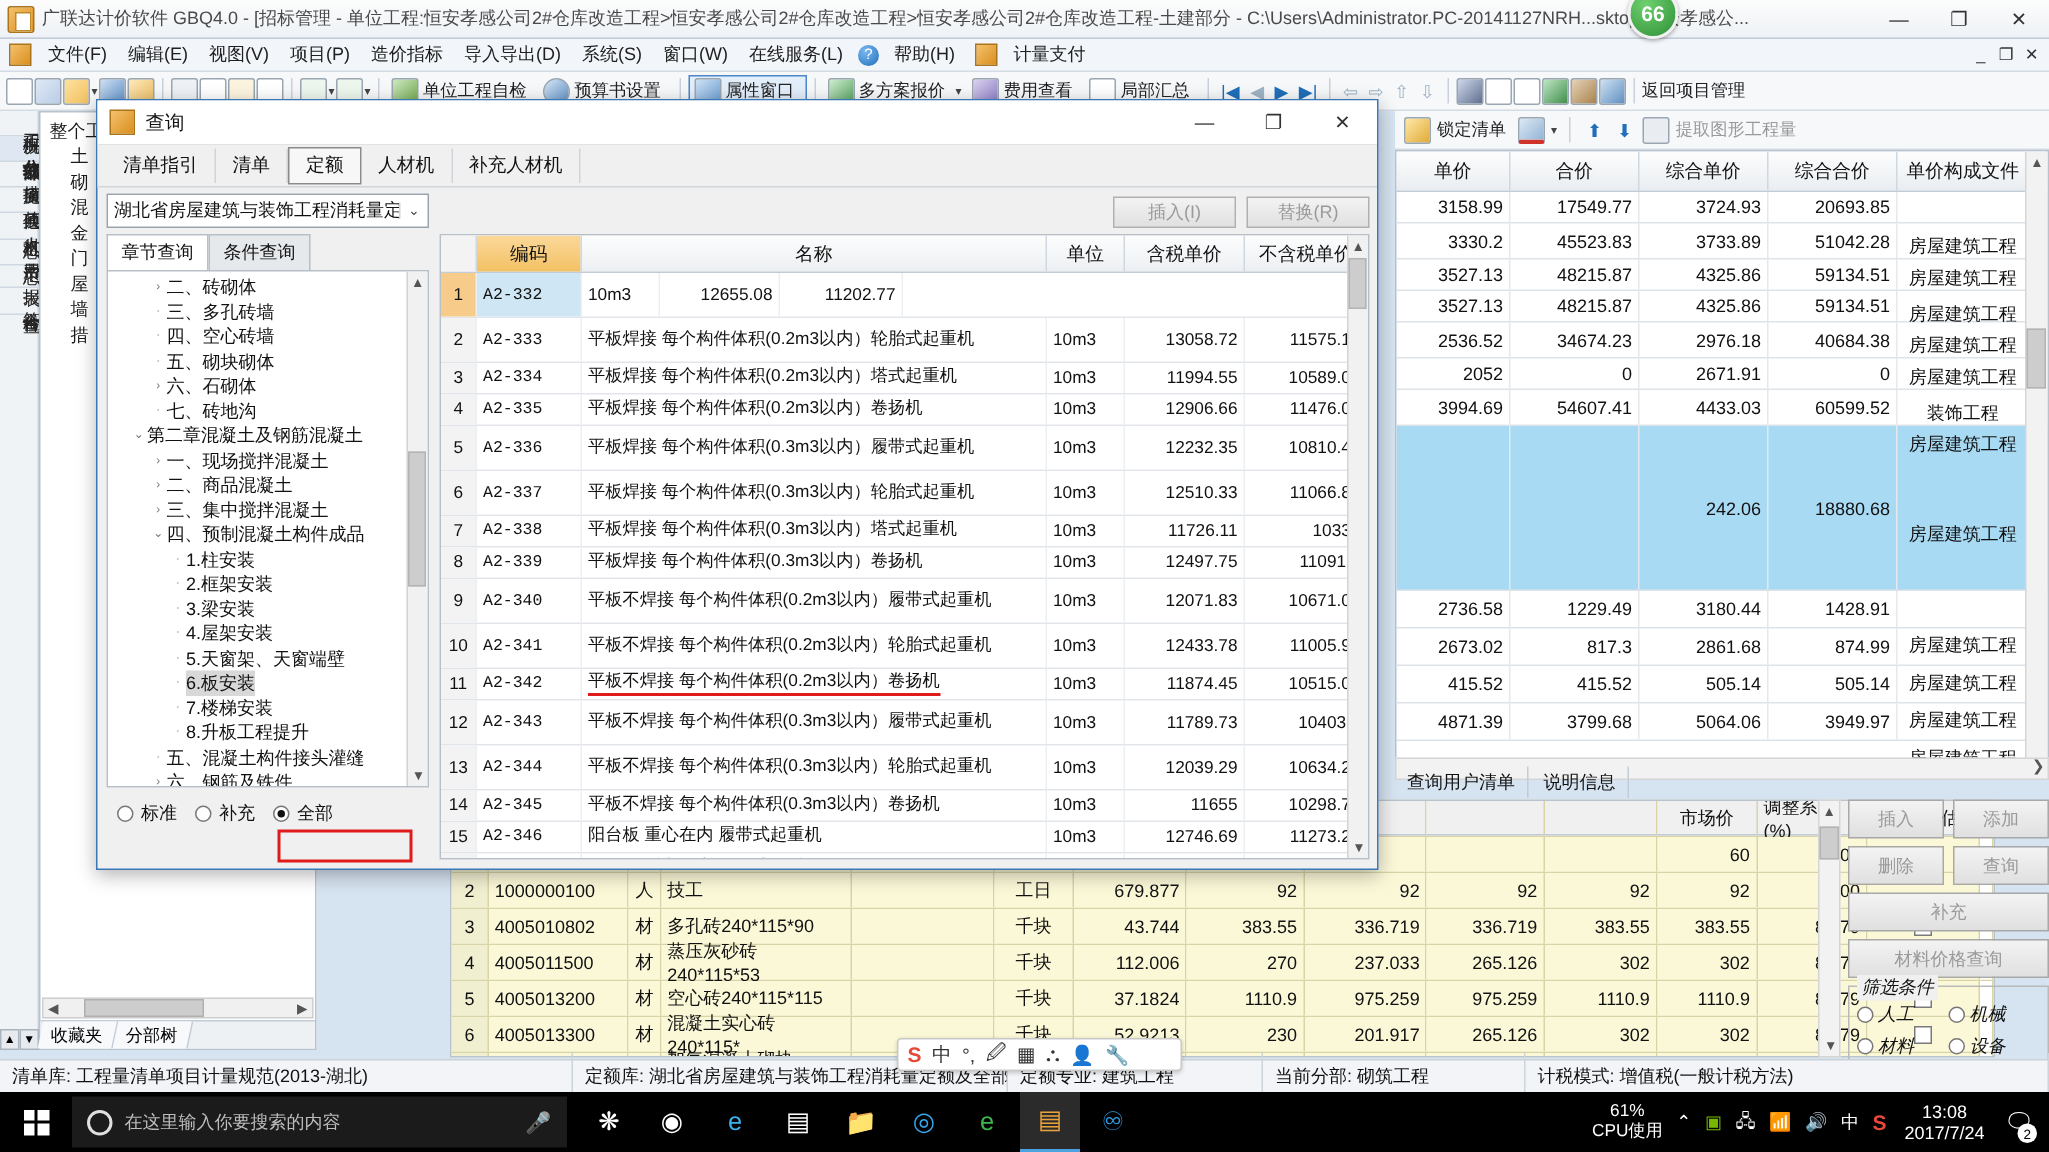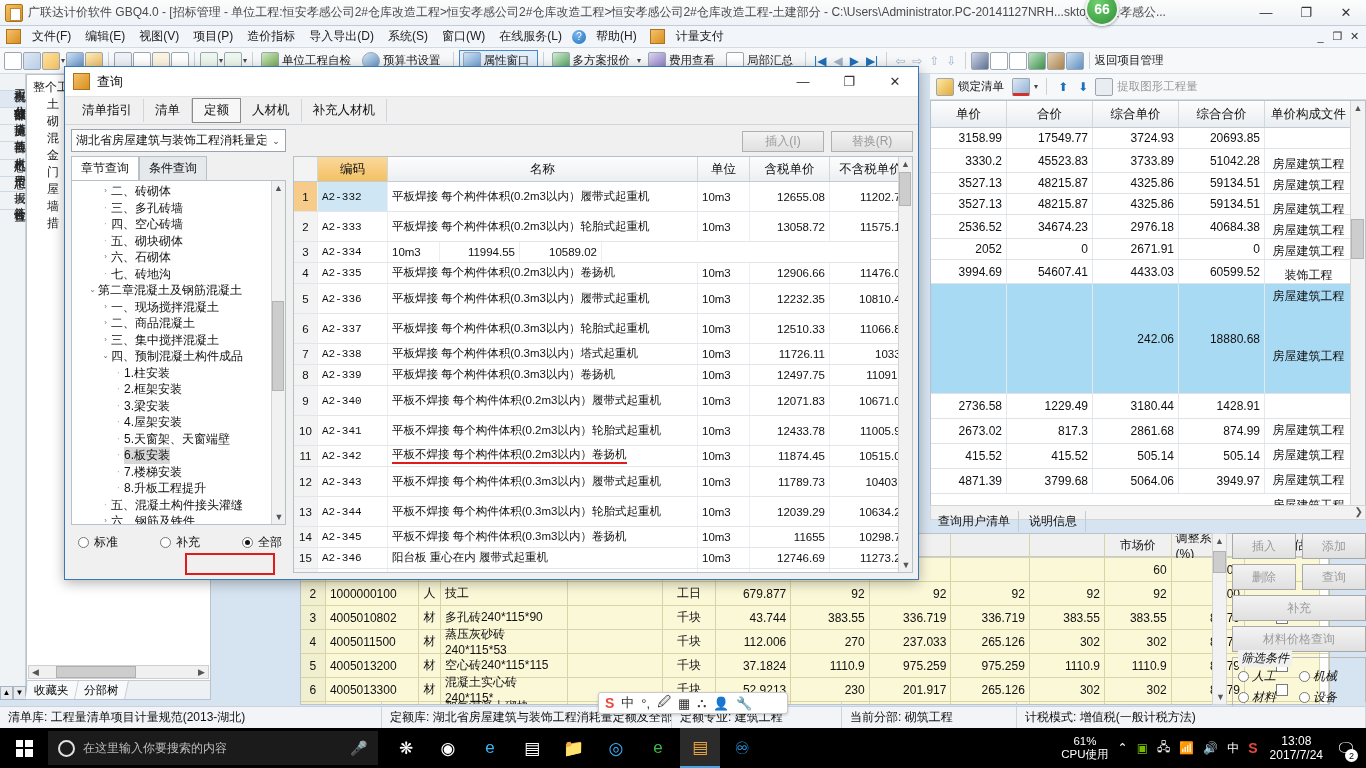--- a/index.html
+++ b/index.html
@@ -235,21 +235,21 @@
   .tnode{display:flex;align-items:center;white-space:nowrap;height:16.5px;}
   .tind{display:inline-block;}
   .tcaret{width:11px;text-align:center;font-size:8px;color:#777;flex:none;}
   .tdash{width:11px;text-align:center;color:#b0b0b0;font-size:10px;flex:none;}
   .tlabel{overflow:hidden;}
   .tnode.highlight .tlabel{background:#d8d8d8;}
   .tree-vscroll{position:absolute;right:0;top:0;width:14px;height:343px;background:#f1f1f1;border-left:1px solid #d3d3d3;}
   .tree-vscroll .ar{height:14px;text-align:center;font-size:9px;color:#555;line-height:14px;}
   .tree-vscroll .thumb{position:absolute;top:120px;width:12px;height:90px;background:#cdcdcd;border:1px solid #b3b3b3;}
   .redbox{position:absolute;left:114px;top:424px;width:90px;height:22px;border:2px solid #e01b1b;z-index:5;}
-  .radio-row{display:flex;align-items:center;gap:42px;margin-top:9px;padding-left:7px;}
+  .radio-row{display:flex;align-items:center;gap:12px;margin-top:9px;padding-left:7px;}
   .radio-row label{display:flex;align-items:center;gap:5px;font-size:12px;color:#111;}
   .radio-row .radio.on{position:relative;}
   .radio-row .radio.on::after{content:"";position:absolute;left:2px;top:2px;width:5px;height:5px;border-radius:50%;background:#111;}
 
   .dlg-right{position:absolute;left:228px;top:62px;width:620px;height:445px;}
   .dlg-actionbar{display:flex;justify-content:flex-end;gap:7px;height:24px;align-items:center;}
   .dlg-abtn{
     width:82px;height:21px;background:linear-gradient(to bottom,#f3f3f3,#e0e0e0);border:1px solid #b0b0b0;
     color:#9a9a9a;font-size:12px;text-align:center;line-height:19px;
   }
@@ -967,40 +967,40 @@
           <div class="h-code hcode">编码</div>
           <div class="h-name">名称</div>
           <div class="h-unit">单位</div>
           <div class="h-p1">含税单价</div>
           <div class="h-p2">不含税单价</div>
         </div>
         <div id="dg-body">
             <div class="dg-row r1" style="height: 30px;">
               <div class="h-idx">1</div>
               <div class="h-code" style="font-family: &quot;Liberation Mono&quot;, &quot;DejaVu Sans Mono&quot;, monospace; font-size: 11px;">A2-332</div>
-              <div class="h-name">
-                <span style="display: block; line-height: 13.5px;">平板焊接 每个构件体积(0.2m3以内）履带式起重机</span>
-              </div>
               <div class="h-unit">10m3</div>
               <div class="h-p1">12655.08</div>
               <div class="h-p2">11202.77</div>
             </div>
             <div class="dg-row" style="height: 30px;">
               <div class="h-idx">2</div>
               <div class="h-code" style="font-family: &quot;Liberation Mono&quot;, &quot;DejaVu Sans Mono&quot;, monospace; font-size: 11px;">A2-333</div>
               <div class="h-name">
                 <span style="display: block; line-height: 13.5px;">平板焊接 每个构件体积(0.2m3以内）轮胎式起重机</span>
               </div>
               <div class="h-unit">10m3</div>
               <div class="h-p1">13058.72</div>
               <div class="h-p2">11575.15</div>
             </div>
             <div class="dg-row" style="height: 21px;">
               <div class="h-idx">3</div>
               <div class="h-code" style="font-family: &quot;Liberation Mono&quot;, &quot;DejaVu Sans Mono&quot;, monospace; font-size: 11px;">A2-334</div>
+              <div class="h-name">
+                <span style="display: block; line-height: 13.5px;">平板焊接 每个构件体积(0.2m3以内）塔式起重机</span>
+              </div>
               <div class="h-unit">10m3</div>
               <div class="h-p1">11994.55</div>
               <div class="h-p2">10589.02</div>
             </div>
             <div class="dg-row" style="height: 21px;">
               <div class="h-idx">4</div>
               <div class="h-code" style="font-family: &quot;Liberation Mono&quot;, &quot;DejaVu Sans Mono&quot;, monospace; font-size: 11px;">A2-335</div>
               <div class="h-name">
                 <span style="display: block; line-height: 13.5px;">平板焊接 每个构件体积(0.2m3以内）卷扬机</span>
               </div>

